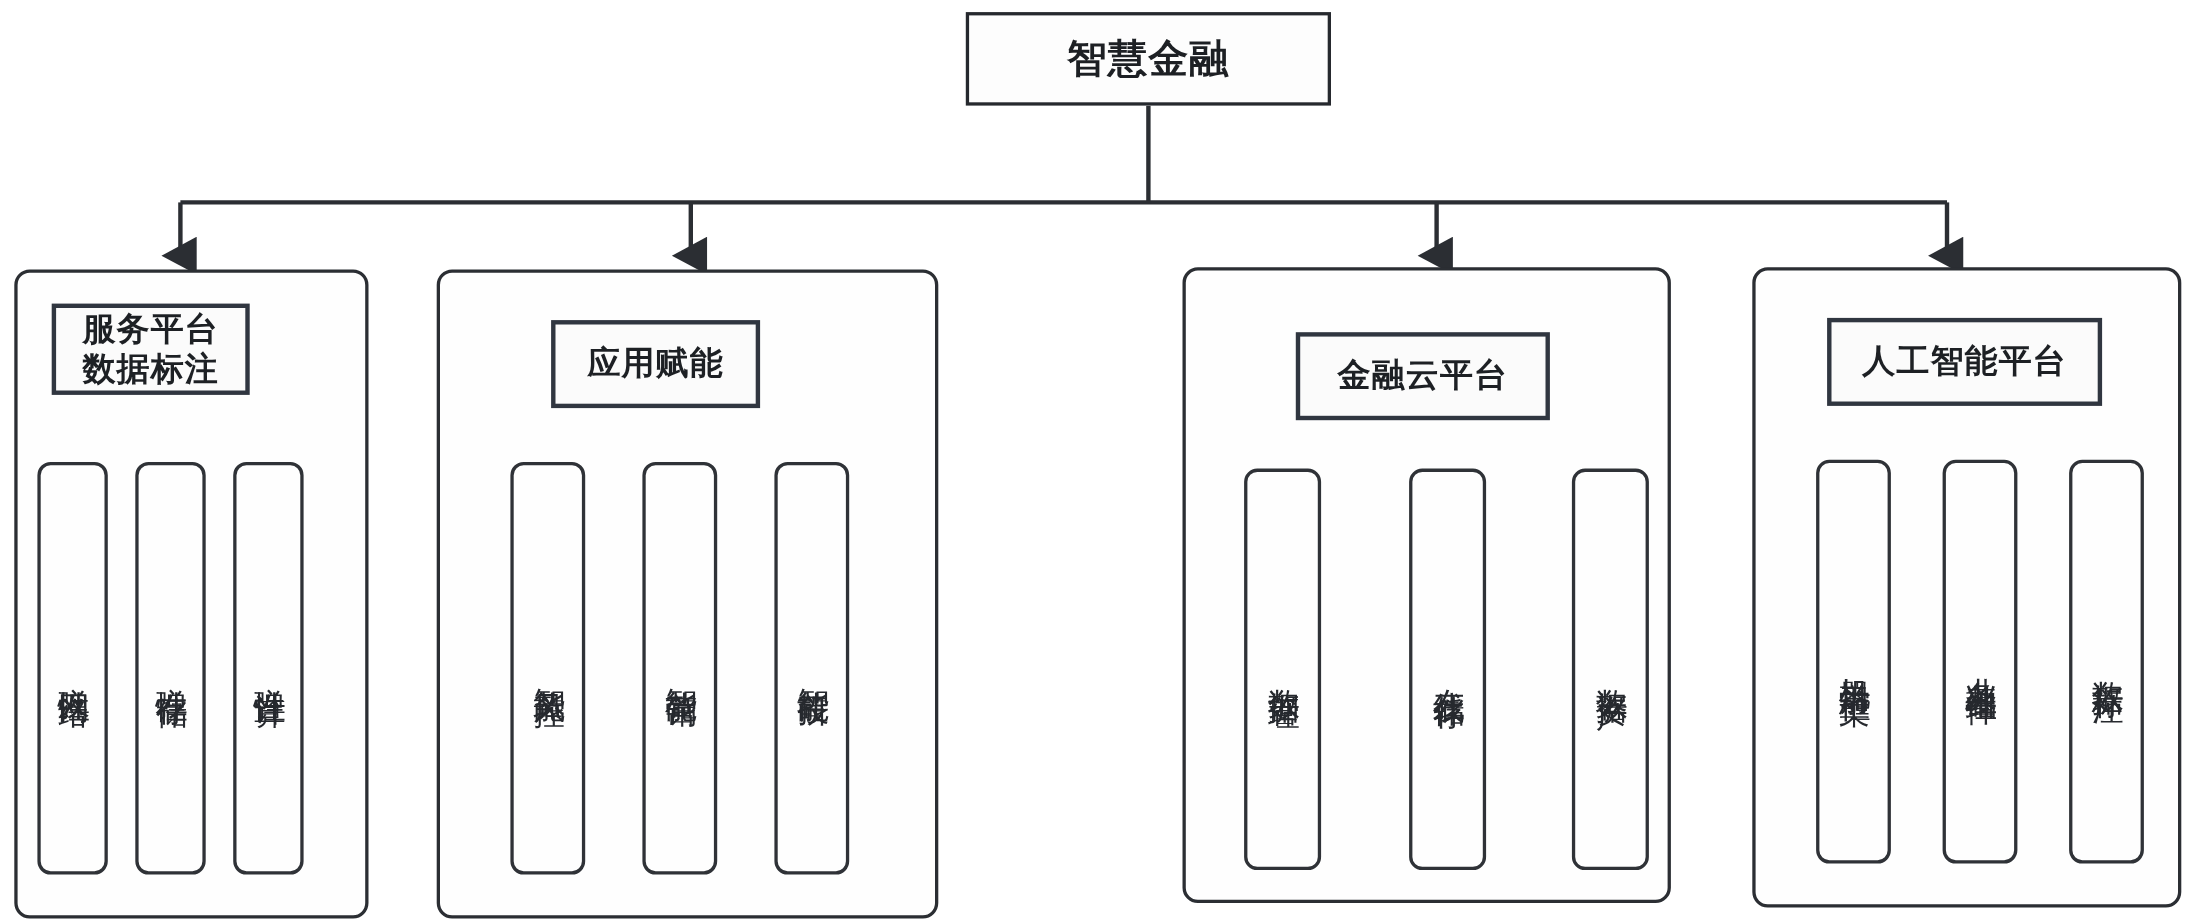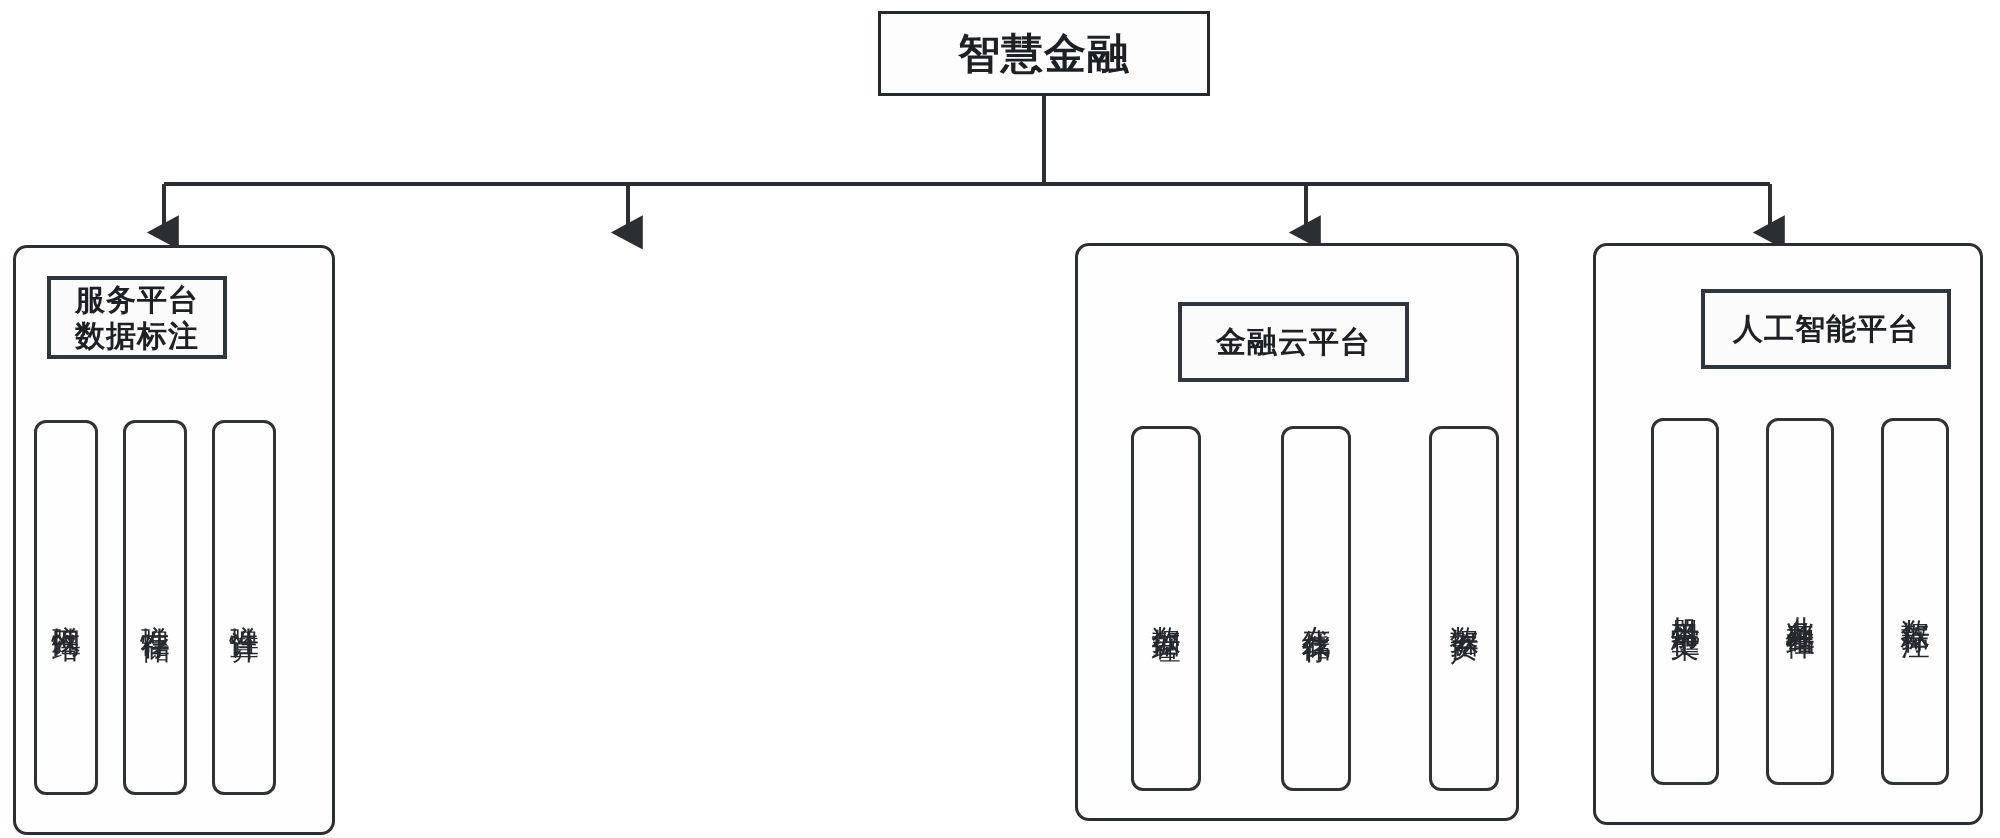--- a/index.html
+++ b/index.html
@@ -35,21 +35,21 @@
     width: 332px;
     height: 85px;
     border: 3px solid #26292e;
     background: #fdfdfd;
     display: flex;
     align-items: center;
     justify-content: center;
     box-sizing: border-box;
   }
   .root-label {
-    font-size: 42px;
+    font-size: 36px;
     font-weight: 700;
     letter-spacing: 1px;
     color: #1d2024;
   }
   
   .panel {
     position: absolute;
     border: 3px solid #2b2e33;
     border-radius: 14px;
     background: #fefefe;
@@ -131,38 +131,52 @@
       <span class="subbox-label">弹性网络</span>
     </div>
     <div class="subbox" style="left:107px; top:172px; width:64px; height:375px;">
       <span class="subbox-label">弹性存储</span>
     </div>
     <div class="subbox" style="left:196px; top:172px; width:64px; height:375px;">
       <span class="subbox-label">弹性计算</span>
     </div>
   </div>
 
+  <div class="panel" style="left:397px; top:245px; width:456px; height:590px;">
+    <div class="panel-header" style="left:101px; top:43px; width:190px; height:80px;">
+      <span class="panel-header-label">应用赋能</span>
+    </div>
+    <div class="subbox" style="left:64px; top:172px; width:68px; height:375px;">
+      <span class="subbox-label">智能风控</span>
+    </div>
+    <div class="subbox" style="left:184px; top:172px; width:68px; height:375px;">
+      <span class="subbox-label">智能营销</span>
+    </div>
+    <div class="subbox" style="left:304px; top:172px; width:68px; height:375px;">
+      <span class="subbox-label">智能投研</span>
+    </div>
+  </div>
 
   <div class="panel" style="left:1075px; top:243px; width:444px; height:578px;">
     <div class="panel-header" style="left:100px; top:56px; width:231px; height:80px;">
       <span class="panel-header-label">金融云平台</span>
     </div>
     <div class="subbox" style="left:53px; top:180px; width:70px; height:365px;">
       <span class="subbox-label">数据管理</span>
     </div>
     <div class="subbox" style="left:203px; top:180px; width:70px; height:365px;">
       <span class="subbox-label">在线储存</span>
     </div>
     <div class="subbox" style="left:351px; top:180px; width:70px; height:365px;">
       <span class="subbox-label">数据资产</span>
     </div>
   </div>
 
   <div class="panel" style="left:1593px; top:243px; width:390px; height:582px;">
-    <div class="panel-header" style="left:65px; top:43px; width:250px; height:80px;margin-left:40px;">
+    <div class="panel-header" style="left:65px; top:43px; width:250px; height:80px;">
       <span class="panel-header-label">人工智能平台</span>
     </div>
     <div class="subbox" style="left:55px; top:172px; width:68px; height:367px;">
       <span class="subbox-label">机器学习框架</span>
     </div>
     <div class="subbox" style="left:170px; top:172px; width:68px; height:367px;">
       <span class="subbox-label">业务基础组件</span>
     </div>
     <div class="subbox" style="left:285px; top:172px; width:68px; height:367px;">
       <span class="subbox-label">数据标注</span>

